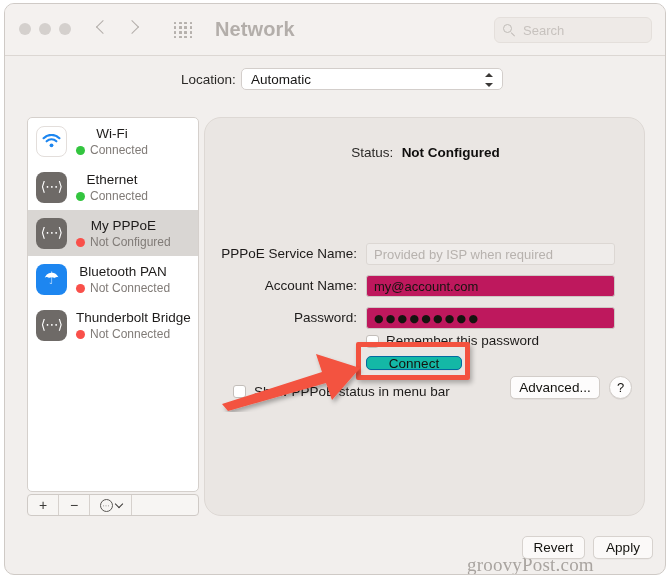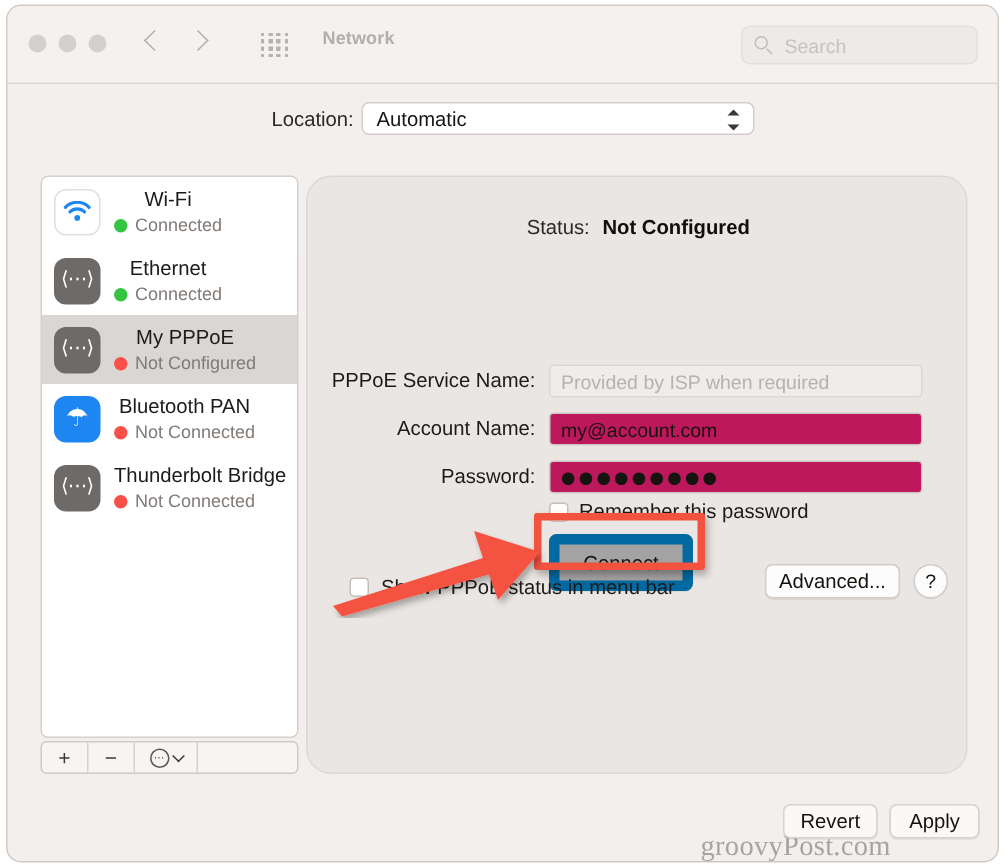--- a/index.html
+++ b/index.html
@@ -64,21 +64,21 @@
     gap: 1px;
   }
   #grid-icon i {
     width: 2.5px; height: 2.5px; border-radius: 0.5px;
     background: #b6b1ad; display: block;
     justify-self: center; align-self: center;
   }
 
   #win-title {
     position: absolute; left: 210px; top: 14px;
-    font-size: 12px; font-weight: bold;
+    font-size: 20px; font-weight: bold;
     color: #b3aeaa;
     letter-spacing: 0.1px;
     text-align: right;
   }
 
   #search-box {
     position: absolute; right: 13px; top: 13px;
     width: 158px; height: 26px;
     background: #eeeae7;
     border: 1px solid #e4dfdb;
@@ -286,23 +286,23 @@
     width: 13px; height: 13px;
     background: #ffffff;
     border: 1px solid #c3beba;
     border-radius: 3px;
     flex: 0 0 13px;
   }
   #remember-label { font-size: 13.5px; color: #1d1b1a; margin-left: 7px; }
 
   #connect-btn {
     position: absolute; left: 161px; top: 238px;
-    width: 96px; height: 38px;
-    background: #a3a3a3;
-    border: 7px solid #0369a1;
+    width: 96px; height: 14px;
+    background: #14b8a6;
+    border: 1px solid #0369a1;
     border-radius: 5px;
     display: flex; align-items: center; justify-content: center;
     font-size: 13.5px; color: #14130f;
     box-shadow: 0 0.5px 0.5px rgba(0,0,0,0.07);
   }
 
   
   #connect-highlight {
     position: absolute;
     left: 351px; top: 338px;

